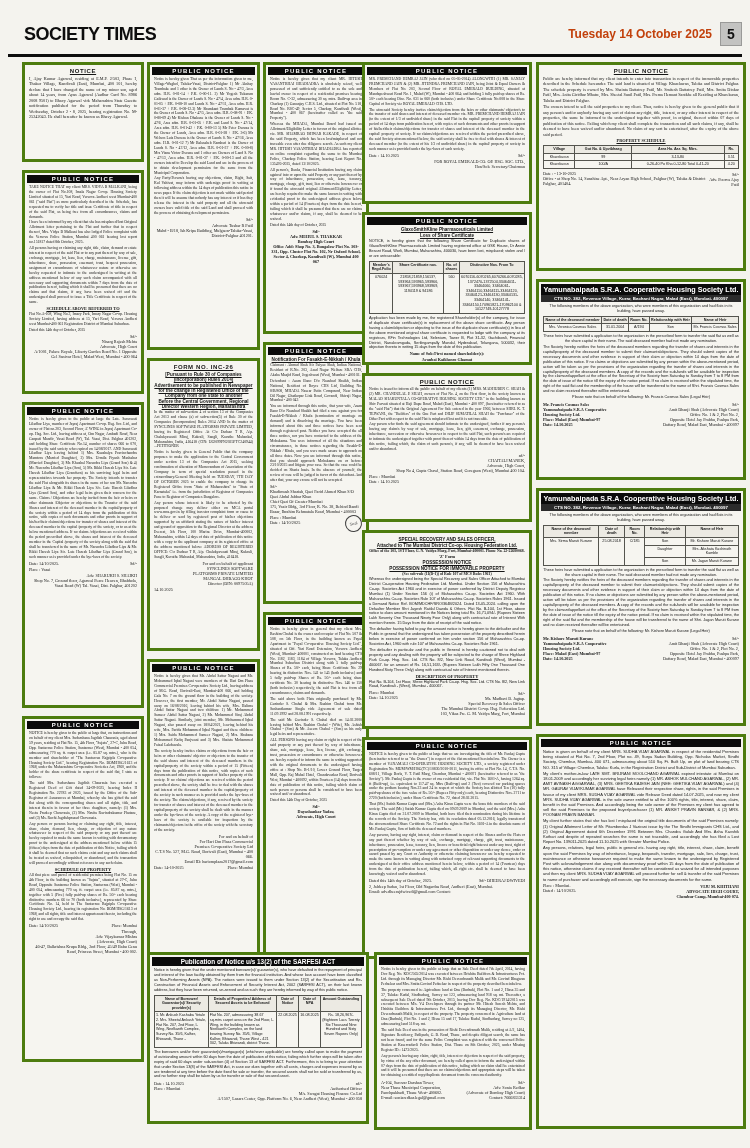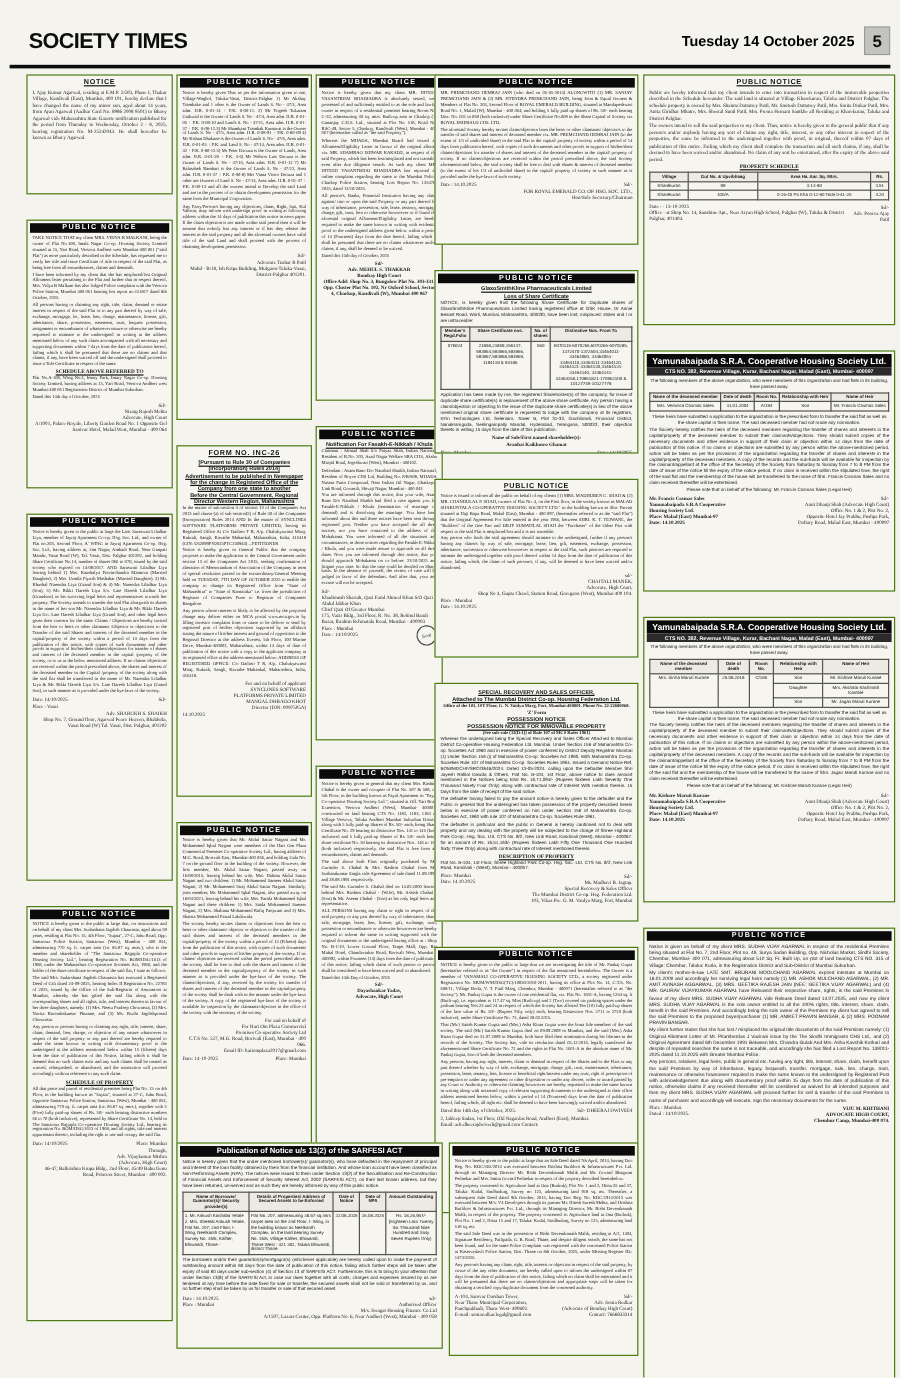--- a/index.html
+++ b/index.html
@@ -1,23 +1,23 @@
 <!DOCTYPE html>
 <html><head>
 <meta charset="utf-8">
 <style>
   html,body{margin:0;padding:0;}
   body{width:750px;height:1148px;position:relative;background:#f4f3ee;font-family:"Liberation Serif",serif;color:#161616;overflow:hidden;}
   .masthead{position:absolute;left:8px;top:18px;width:734px;height:34px;}
   .paper-name{position:absolute;left:16px;top:6px;font-family:"Liberation Sans",sans-serif;font-weight:bold;font-size:18px;letter-spacing:-0.5px;color:#0d0d0d;}
-  .mast-date{position:absolute;right:30px;top:9px;font-family:"Liberation Sans",sans-serif;font-weight:bold;font-size:12px;color:#000000;}
+  .mast-date{position:absolute;right:30px;top:9px;font-family:"Liberation Sans",sans-serif;font-weight:bold;font-size:12px;color:#c2410c;}
   .page-badge{position:absolute;right:0;top:4px;width:22px;height:24px;background:#c3c3c1;color:#111;font-family:"Liberation Sans",sans-serif;font-weight:bold;font-size:14px;text-align:center;line-height:24px;box-shadow:0 0 0 1px #9a9a98 inset;}
   .mast-rule{position:absolute;left:8px;top:54px;width:734px;height:3px;background:#0d0d0d;}
   .col{position:absolute;top:62px;}
-  .notice{border:1px solid #4d7c0f;background:#f6f5f0;margin-bottom:21px;padding:3px 4px;box-sizing:border-box;overflow:hidden;}
+  .notice{border:3px solid #4d7c0f;background:#f6f5f0;margin-bottom:8px;padding:3px 4px;box-sizing:border-box;overflow:hidden;}
   .nh-bar{background:#0b0b0b;color:#fdfdfd;font-family:"Liberation Sans",sans-serif;font-weight:bold;font-size:6px;letter-spacing:1.2px;text-align:center;padding:1px 0;margin:-1px -2px 2px -2px;}
   .nh-plain{font-family:"Liberation Sans",sans-serif;font-weight:bold;font-size:6px;text-align:center;letter-spacing:.6px;margin:0 0 2px 0;text-decoration:underline;}
   .nh-sub{font-family:"Liberation Sans",sans-serif;font-weight:bold;font-size:4.6px;text-align:center;margin:1px 0;text-decoration:underline;}
   .body{font-size:4.2px;line-height:1.3;text-align:justify;margin:1px 0;}
   .body.sans{font-family:"Liberation Sans",sans-serif;font-size:4px;}
   .body.tiny{font-size:3.8px;}
   .sched-head{font-size:4.4px;font-weight:bold;text-align:center;text-decoration:underline;margin:1px 0;}
   .sig{font-size:4.2px;white-space:pre-line;margin:1px 0;}
   .sig.right{text-align:right;}
   .sig.center{text-align:center;font-weight:bold;}

